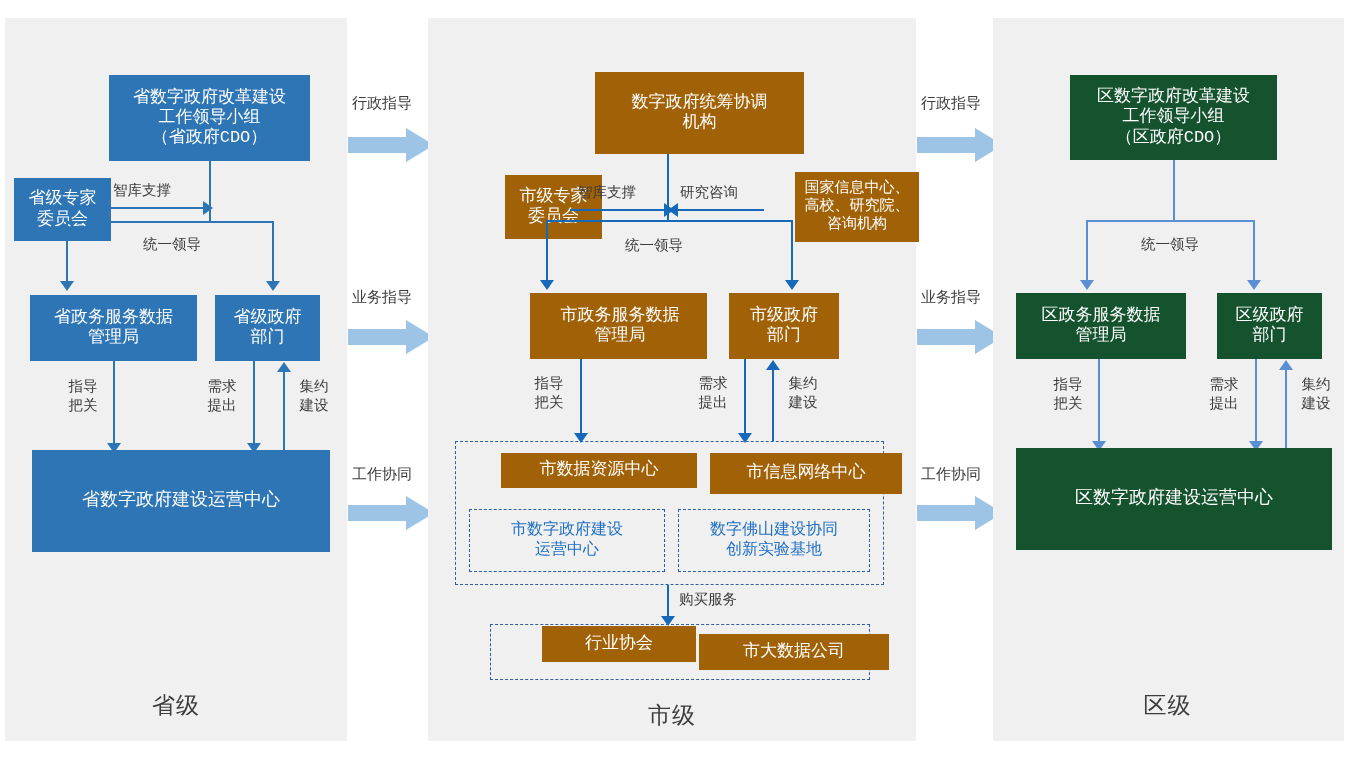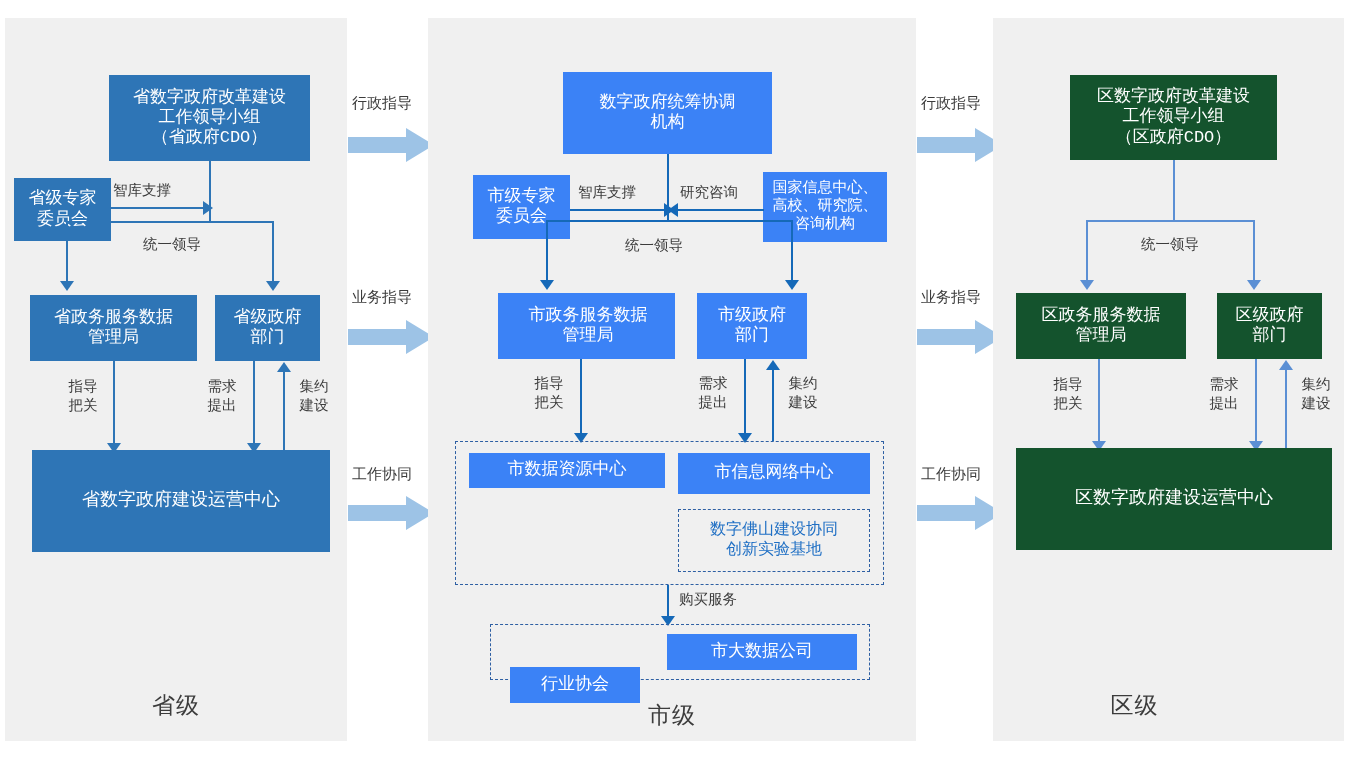--- a/index.html
+++ b/index.html
@@ -5,21 +5,21 @@
   html,body{margin:0;padding:0;background:#ffffff;}
   body{width:1349px;height:759px;font-family:"Liberation Sans","DejaVu Sans",sans-serif;overflow:hidden;}
   #stage{position:relative;width:1349px;height:759px;background:#ffffff;font-family:Liberation Mono, monospace;}
 
   .panel{position:absolute;background:#f0f0f0;}
   .panel-label{position:absolute;text-align:center;color:#3c3c3c;font-size:23px;letter-spacing:1px;}
 
   .box{position:absolute;box-sizing:border-box;display:flex;align-items:center;justify-content:center;
        text-align:center;color:#ffffff;line-height:1.18;padding:2px 4px;}
   .bx-prov{background:#2E75B6;}
-  .bx-city{background:#3b82f6;}
+  .bx-city{background:#a16207;margin-left:32px;}
   .bx-dist{background:#14532d;}
 
   .dashbox{position:absolute;box-sizing:border-box;border:1.5px dashed #2E5FA3;background:transparent;}
   .dashinner{position:absolute;box-sizing:border-box;border:1.5px dashed #2E5FA3;background:transparent;
        display:flex;align-items:center;justify-content:center;text-align:center;color:#1F6FC4;line-height:1.2;}
 
   .vline{position:absolute;background:#2E75B6;width:2px;}
   .hline{position:absolute;background:#2E75B6;height:2px;}
   .vline.c{background:#1569B8;}
   .hline.c{background:#1569B8;}
@@ -169,31 +169,33 @@
   <div class="arrowhead ah-up c" style="left:766px;top:360px;"></div>
   <div class="edgelabel" style="left:778px;top:375px;width:50px;">集约
 建设</div>
 
   <div class="dashbox" style="left:455px;top:441px;width:429px;height:144px;"></div>
 
   <div class="box bx-city" style="left:469px;top:453px;width:196px;height:35px;font-size:17px;">市数据资源中心</div>
 
   <div class="box bx-city" style="left:678px;top:453px;width:192px;height:41px;font-size:17px;">市信息网络中心</div>
 
+  <div class="dashinner" style="left:469px;top:509px;width:196px;height:63px;font-size:16px;white-space:pre-line;">市数字政府建设
+运营中心</div>
 
   <div class="dashinner" style="left:678px;top:509px;width:192px;height:63px;font-size:16px;white-space:pre-line;">数字佛山建设协同
 创新实验基地</div>
 
   <div class="vline c" style="left:667px;top:585px;height:34px;"></div>
   <div class="arrowhead ah-down c" style="left:661px;top:616px;"></div>
   <div class="edgelabel l" style="left:679px;top:591px;width:90px;">购买服务</div>
 
   <div class="dashbox" style="left:490px;top:624px;width:380px;height:56px;"></div>
 
-  <div class="box bx-city" style="left:510px;top:667px;width:130px;height:36px;font-size:17px;">行业协会</div>
+  <div class="box bx-city" style="left:510px;top:626px;width:154px;height:36px;font-size:17px;">行业协会</div>
 
   <div class="box bx-city" style="left:667px;top:634px;width:190px;height:36px;font-size:17px;">市大数据公司</div>
 
   <div class="panel-label" style="left:428px;top:700px;width:488px;">市级</div>
 
   <div class="bigarrow-label" style="left:921px;top:94px;">行政指导</div>
   <div class="bigarrow" style="left:917px;top:128px;">
     <svg width="86" height="34" viewBox="0 0 86 34">
         <polygon points="0,9 58,9 58,0 86,17 58,34 58,25 0,25" fill="#9DC3E6"></polygon>
       </svg>
@@ -244,15 +246,15 @@
   <div class="edgelabel" style="left:1199px;top:376px;width:50px;">需求
 提出</div>
 
   <div class="vline d" style="left:1285px;top:369px;height:80px;"></div>
   <div class="arrowhead ah-up d" style="left:1279px;top:360px;"></div>
   <div class="edgelabel" style="left:1291px;top:376px;width:50px;">集约
 建设</div>
 
   <div class="box bx-dist" style="left:1016px;top:448px;width:316px;height:102px;font-size:18px;">区数字政府建设运营中心</div>
 
-  <div class="panel-label" style="left:993px;top:690px;width:283px;">区级</div>
+  <div class="panel-label" style="left:1026px;top:690px;width:283px;">区级</div>
 
 </div>
 
 </body></html>

